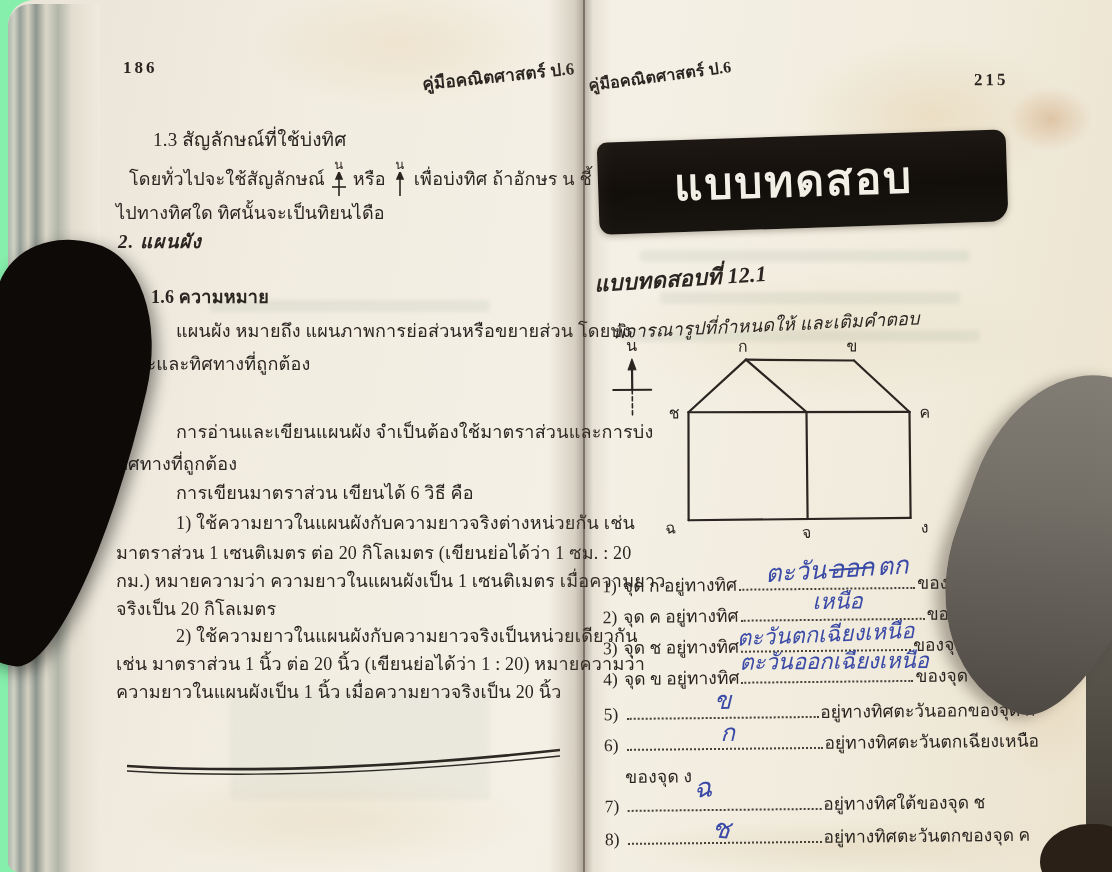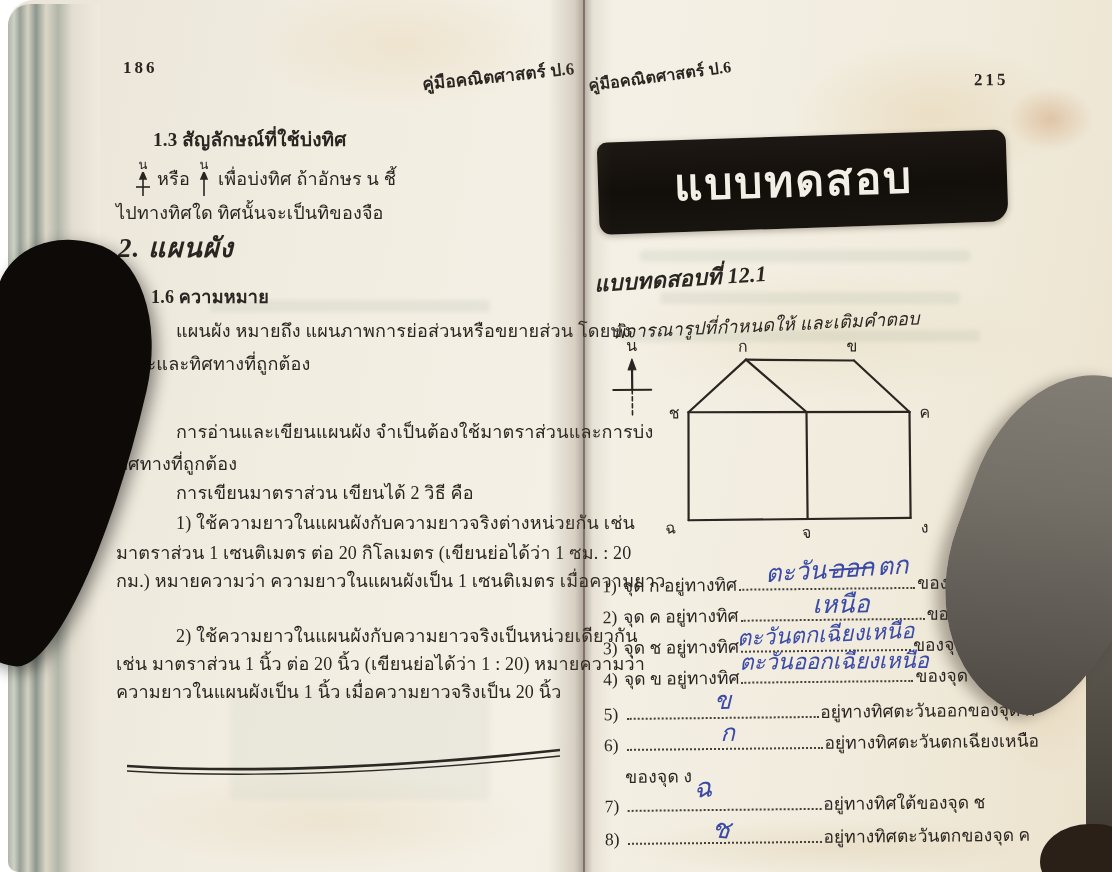--- a/index.html
+++ b/index.html
@@ -1,35 +1,35 @@
 <!DOCTYPE html>
 <html><head>
 <meta charset="utf-8">
 <style>
   html,body{margin:0;padding:0;background:#000;}
-  .photo{position:relative;width:1112px;height:872px;background:#ffffff;overflow:hidden;
+  .photo{position:relative;width:1112px;height:872px;background:#86efac;overflow:hidden;
          font-family:"Liberation Serif","DejaVu Serif",serif;color:#2a2521;}
   .book{position:absolute;left:8px;top:0;right:0;bottom:0;
         background:linear-gradient(100deg,#e9e4d7 0%,#f2ede1 28%,#f4f0e5 52%,#f0ebdc 78%,#ece2cd 100%);
         border-radius:26px 0 0 14px;}
   .edge-strip{position:absolute;left:8px;top:4px;bottom:0;width:92px;border-radius:22px 0 0 10px;
         background:linear-gradient(90deg,#aeb6ab 0px,#cfd2c4 6px,#97a098 12px,#d4d1c2 20px,#8d968e 28px,#dbd7c8 38px,#b2b6a9 50px,#e2ddcf 64px,#efeadd 92px);}
   .gutter{position:absolute;left:548px;top:0;bottom:0;width:64px;
         background:linear-gradient(90deg,rgba(120,100,80,0) 0%,rgba(110,90,70,0.22) 42%,rgba(70,55,42,0.38) 55%,rgba(120,100,80,0.10) 70%,rgba(120,100,80,0) 100%);}
   .gutter-line{position:absolute;left:583px;top:0;bottom:0;width:2px;background:rgba(60,45,35,0.45);}
 
   .page{position:absolute;top:0;height:872px;}
   .left-page{left:96px;width:480px;}
   .right-page{left:576px;width:536px;transform:rotate(-0.6deg);transform-origin:40px 80px;}
 
   .line{position:absolute;white-space:nowrap;font-size:18px;letter-spacing:0.2px;}
   .pagenum{font-weight:bold;font-size:17px;letter-spacing:3px;}
   .runtitle{font-weight:bold;font-size:17px;}
-  .h-sub{font-weight:bold;font-size:19px;}
-  .h-big{font-weight:bold;font-style:italic;font-size:27px;letter-spacing:1px;}
+  .h-sub{font-weight:normal;font-size:19px;}
+  .h-big{font-weight:bold;font-style:italic;font-size:19px;letter-spacing:1px;}
 
   .dirsym{display:inline-flex;flex-direction:column;align-items:center;width:20px;line-height:1;
           vertical-align:-12px;margin:0 4px;}
   .dirsym .nl{font-size:13px;margin-bottom:1px;}
 
   .rule-svg,.diagram-svg{position:absolute;}
 
   .banner{position:absolute;background:linear-gradient(180deg,#1d1813 0%,#120e0a 55%,#181410 100%);
           border-radius:10px 12px 18px 12px;transform:rotate(-1.3deg);
           box-shadow:0 2px 6px rgba(60,45,30,0.35);}
@@ -83,20 +83,21 @@
   <div class="ghost" style="left:210px;top:300px;width:280px;height:12px;"></div>
   <div class="ghost" style="left:230px;top:690px;width:260px;height:110px;background:rgba(110,135,120,0.06);"></div>
 
   <div class="page left-page">
     <div class="line pagenum" style="left:27px;top:58px;">186</div>
     <div class="line runtitle" style="left:326px;top:62px;transform:rotate(-6deg);">คู่มือคณิตศาสตร์ ป.6</div>
 
     <div class="line h-sub" style="left:57px;top:124px;">1.3 สัญลักษณ์ที่ใช้บ่งทิศ</div>
 
     <div class="line" style="left:33px;top:158px;display:flex;align-items:center;">
+      <span>โดยทั่วไปจะใช้สัญลักษณ์</span>
       <span class="dirsym">
         <span class="nl">น</span>
         <svg width="16" height="26" viewBox="0 0 16 26">
             <g stroke="#2a2521" stroke-width="1.6" fill="#2a2521">
               <line x1="8" y1="5" x2="8" y2="24"></line>
               <polygon points="5,7 8,0 11,7"></polygon>
               <line x1="1" y1="15" x2="15" y2="15"></line>
             </g>
           </svg>
       </span>
@@ -105,35 +106,36 @@
         <span class="nl">น</span>
         <svg width="16" height="26" viewBox="0 0 16 26">
             <g stroke="#2a2521" stroke-width="1.6" fill="#2a2521">
               <line x1="8" y1="5" x2="8" y2="24"></line>
               <polygon points="5,7 8,0 11,7"></polygon>
             </g>
           </svg>
       </span>
       <span>เพื่อบ่งทิศ ถ้าอักษร น ชี้</span>
     </div>
-    <div class="line" style="left:20px;top:198px;">ไปทางทิศใด ทิศนั้นจะเป็นทิของจือ</div>
+    <div class="line" style="left:20px;top:198px;">ไปทางทิศใด ทิศนั้นจะเป็นทิยนไดือ</div>
 
     <div class="line h-big" style="left:22px;top:226px;">2. แผนผัง</div>
     <div class="line" style="left:55px;top:282px;font-weight:600;">1.6 ความหมาย</div>
 
     <div class="line" style="left:80px;top:316px;">แผนผัง หมายถึง แผนภาพการย่อส่วนหรือขยายส่วน โดยบ่ง</div>
     <div class="line" style="left:20px;top:349px;">ระยะและทิศทางที่ถูกต้อง</div>
 
 
     <div class="line" style="left:80px;top:417px;">การอ่านและเขียนแผนผัง  จำเป็นต้องใช้มาตราส่วนและการบ่ง</div>
     <div class="line" style="left:20px;top:449px;">ทิศทางที่ถูกต้อง</div>
-    <div class="line" style="left:80px;top:478px;">การเขียนมาตราส่วน  เขียนได้ 2 วิธี  คือ</div>
+    <div class="line" style="left:80px;top:478px;">การเขียนมาตราส่วน  เขียนได้ 6 วิธี  คือ</div>
     <div class="line" style="left:80px;top:508px;">1) ใช้ความยาวในแผนผังกับความยาวจริงต่างหน่วยกัน  เช่น</div>
     <div class="line" style="left:20px;top:538px;">มาตราส่วน 1 เซนติเมตร ต่อ 20 กิโลเมตร (เขียนย่อได้ว่า 1 ซม. : 20</div>
     <div class="line" style="left:20px;top:566px;">กม.) หมายความว่า ความยาวในแผนผังเป็น 1 เซนติเมตร เมื่อความยาว</div>
+    <div class="line" style="left:20px;top:594px;">จริงเป็น 20 กิโลเมตร</div>
     <div class="line" style="left:80px;top:621px;">2) ใช้ความยาวในแผนผังกับความยาวจริงเป็นหน่วยเดียวกัน</div>
     <div class="line" style="left:20px;top:649px;">เช่น มาตราส่วน 1 นิ้ว ต่อ 20 นิ้ว (เขียนย่อได้ว่า 1 : 20) หมายความว่า</div>
     <div class="line" style="left:20px;top:677px;">ความยาวในแผนผังเป็น 1 นิ้ว เมื่อความยาวจริงเป็น 20 นิ้ว</div>
 
     <svg class="rule-svg" style="left:28px;top:742px;" width="440" height="42" viewBox="0 0 440 42">
       <path d="M3,24 C120,31 260,27 436,8" stroke="#2c2823" stroke-width="2.6" fill="none"></path>
       <path d="M3,29 C120,36 260,32 436,14" stroke="#2c2823" stroke-width="1.4" fill="none"></path>
     </svg>
   </div>
 
@@ -186,21 +188,21 @@
           <span>ตะวัน</span><span class="strike">ออก</span><span>ตก</span>
         </span>
       </span>
       <span>ของจุด ข</span>
     </div>
 
     <div class="q" style="left:21px;top:603px;">
       <span class="sp">2)</span>
       <span>จุด ค อยู่ทางทิศ</span>
       <span class="blank" style="width:184px;">
-        <span class="hw" style="left:72px;top:-18px;font-size:25px;">เหนือ</span>
+        <span class="hw" style="left:72px;top:-18px;font-size:22px;">เหนือ</span>
       </span>
       <span>ของจุด ง</span>
     </div>
 
     <div class="q" style="left:21px;top:634px;">
       <span class="sp">3)</span>
       <span>จุด ช อยู่ทางทิศ</span>
       <span class="blank" style="width:170px;">
         <span class="hw" style="left:-4px;top:-16px;font-size:22px;transform:rotate(-2deg);">ตะวันตกเฉียงเหนือ</span>
       </span>

